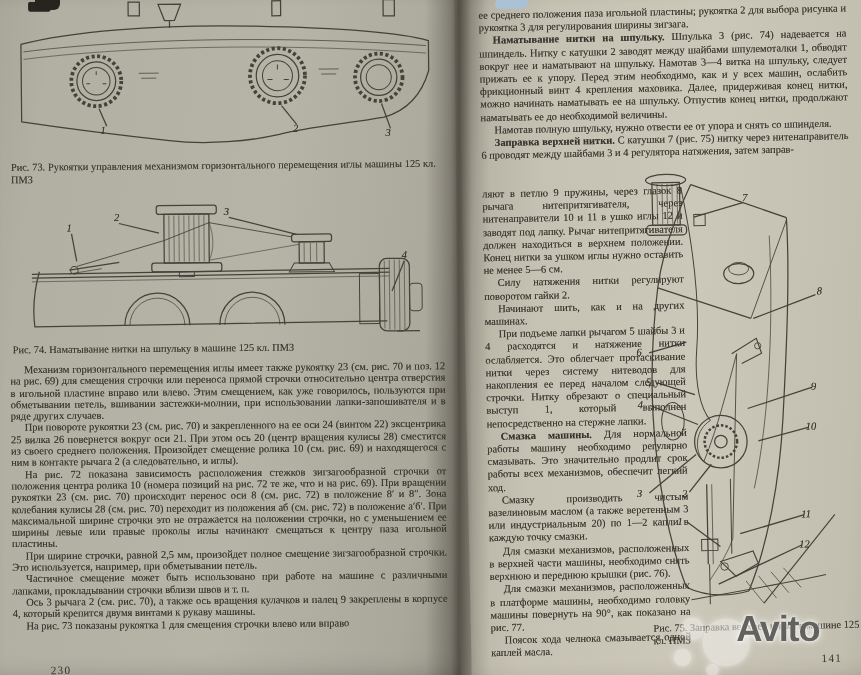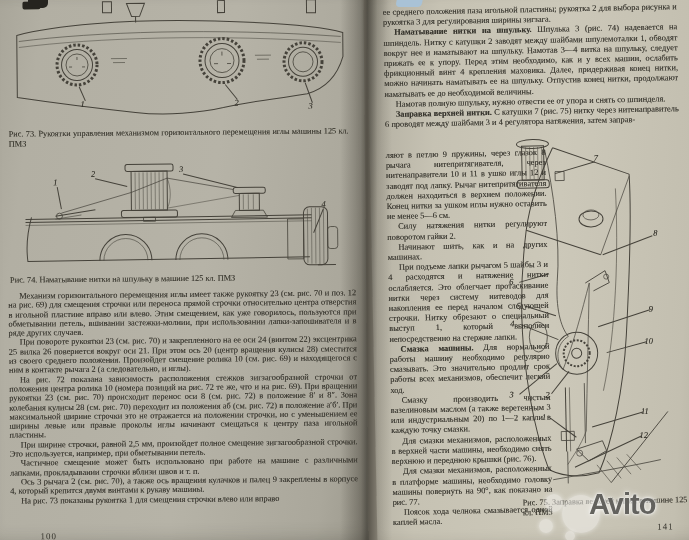--- a/index.html
+++ b/index.html
@@ -134,21 +134,21 @@
     <div class="abs bt" style="left:14px;top:298px;width:348px">
       <p>Механизм горизонтального перемещения иглы имеет также рукоятку 23 (см. рис. 70 и поз. 12 на рис. 69) для смещения строчки или переноса прямой строчки относительно центра отверстия в игольной пластине вправо или влево. Этим смещением, как уже говорилось, пользуются при обметывании петель, вшивании застежки-молнии, при использовании лапки-запошивателя и в ряде других случаев.</p>
       <p>При повороте рукоятки 23 (см. рис. 70) и закрепленного на ее оси 24 (винтом 22) эксцентрика 25 вилка 26 повернется вокруг оси 21. При этом ось 20 (центр вращения кулисы 28) сместится из своего среднего положения. Произойдет смещение ролика 10 (см. рис. 69) и находящегося с ним в контакте рычага 2 (а следовательно, и иглы).</p>
       <p>На рис. 72 показана зависимость расположения стежков зигзагообразной строчки от положения центра ролика 10 (номера позиций на рис. 72 те же, что и на рис. 69). При вращении рукоятки 23 (см. рис. 70) происходит перенос оси 8 (см. рис. 72) в положение 8′ и 8″. Зона колебания кулисы 28 (см. рис. 70) переходит из положения аб (см. рис. 72) в положение а′б′. При максимальной ширине строчки это не отражается на положении строчки, но с уменьшением ее ширины левые или правые проколы иглы начинают смещаться к центру паза игольной пластины.</p>
       <p>При ширине строчки, равной 2,5 мм, произойдет полное смещение зигзагообразной строчки. Это используется, например, при обметывании петель.</p>
       <p>Частичное смещение может быть использовано при работе на машине с различными лапками, прокладывании строчки вблизи швов и т. п.</p>
       <p>Ось 3 рычага 2 (см. рис. 70), а также ось вращения кулачков и палец 9 закреплены в корпусе 4, который крепится двумя винтами к рукаву машины.</p>
       <p>На рис. 73 показаны рукоятка 1 для смещения строчки влево или вправо</p>
     </div>
 
-    <div class="pageno" style="left:44px;top:538px">100</div>
+    <div class="pageno" style="left:44px;top:538px">230</div>
   </div>
 
   <div class="page page-right">
 
     <div class="abs bt rp-top" style="left:16px;top:13px;width:294px">
       <p class="noindent" style="text-indent:0">
         <b></b><span>ее среднего положения паза игольной пластины; рукоятка 2 для выбора рисунка и рукоятка 3 для регулирования ширины зигзага.</span>
       </p>
       <p>
         <b>Наматывание нитки на шпульку.</b><span> Шпулька 3 (рис. 74) надевается на шпиндель. Нитку с катушки 2 заводят между шайбами шпулемоталки 1, обводят вокруг нее и наматывают на шпульку. Намотав 3—4 витка на шпульку, следует прижать ее к упору. Перед этим необходимо, как и у всех машин, ослабить фрикционный винт 4 крепления маховика. Далее, придерживая конец нитки, можно начинать наматывать ее на шпульку. Отпустив конец нитки, продолжают наматывать ее до необходимой величины.</span>

